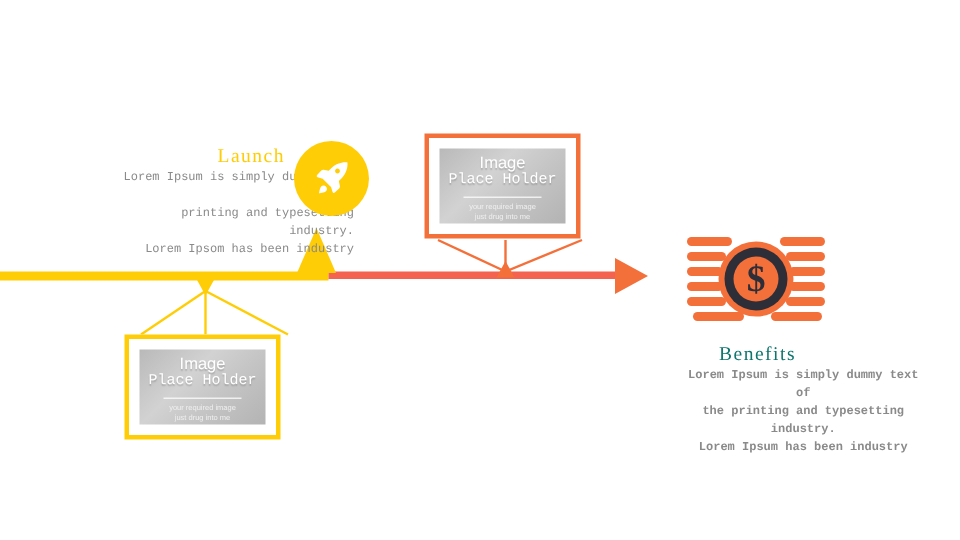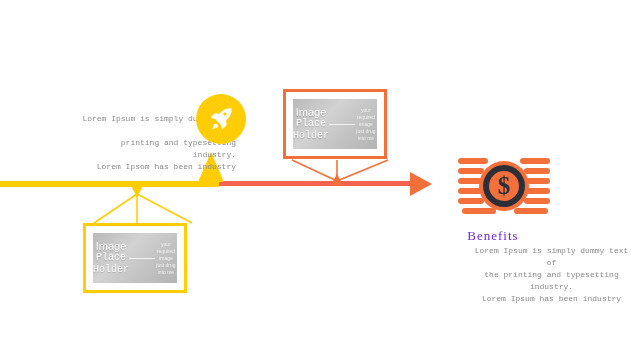--- a/index.html
+++ b/index.html
@@ -107,31 +107,32 @@
     text-align: right;
     color: #FFCD05;
   }
   #launch-body {
     left: 30px;
     top: 113px;
     width: 160px;
     text-align: right;
   }
   #benefits-heading {
-    left: 443px;
+    left: 455px;
     top: 228px;
     width: 100px;
     text-align: center;
-    color: #6d28d9;
+    color: #0f766e;
   }
   #benefits-body {
-    left: 428px;
+    left: 412px;
     top: 245px;
     width: 155px;
     text-align: center;
+    font-weight: bold;
   }
 
   
   .rocket-badge {
     position: absolute;
     left: 196px;
     top: 94px;
     width: 50px;
     height: 50px;
     border-radius: 50%;
@@ -157,21 +158,21 @@
     box-sizing: border-box;
   }
   .ph-inner {
     position: absolute;
     left: 7px;
     top: 7px;
     right: 7px;
     bottom: 7px;
     background: linear-gradient(135deg, #b9b9b9 0%, #d2d2d2 38%, #c4c4c4 64%, #b3b3b3 100%);
     display: flex;
-    flex-direction: row;
+    flex-direction: column;
     align-items: center;
     justify-content: flex-end;
   }
   .ph-title {
     font-family: "Liberation Sans", sans-serif;
     font-size: 11px;
     color: #ffffff;
     line-height: 12px;
     text-align: center;
     text-shadow: 0 1px 1px rgba(0,0,0,0.18);
@@ -229,20 +230,21 @@
   </svg>
 
   <svg class="fan" style="left:288px; top:158px;" width="110" height="26" viewBox="0 0 110 26">
     <g stroke="#F4703A" stroke-width="1.6" fill="none">
       <line x1="49" y1="23" x2="4" y2="2"></line>
       <line x1="49" y1="23" x2="49" y2="2"></line>
       <line x1="49" y1="23" x2="100" y2="2"></line>
     </g>
   </svg>
 
+  <div class="label-heading" id="launch-heading">Launch</div>
   <div class="label-body" id="launch-body">Lorem Ipsum is simply dummy text of the
 printing and typesetting industry.
 Lorem Ipsom has been industry</div>
 
   <div class="rocket-badge">
     <svg width="26" height="26" viewBox="0 0 26 26">
       <g fill="#ffffff">
         <path d="M23.4 2.2c-3.6-.4-7.7 1.1-10.4 3.8l-1.9 1.9-3.3-.7c-.6-.1-1.2.1-1.6.5L3.4 10.6c-.5.5-.3 1.3.4 1.5l3.3 1 .2.2 5.2 5.2.2.2 1 3.3c.2.7 1 .9 1.5.4l2.9-2.8c.4-.4.6-1 .5-1.6l-.7-3.3 1.9-1.9c2.7-2.7 4.2-6.8 3.8-10.4 0-.1-.1-.2-.2-.2zM17 9.6c-.9 0-1.6-.7-1.6-1.6S16.1 6.4 17 6.4s1.6.7 1.6 1.6S17.9 9.6 17 9.6z"></path>
         <path d="M6.1 18.3c-.9.9-1.4 4.6-1.4 4.6s3.7-.5 4.6-1.4c.9-.9.9-2.3 0-3.2-.9-.9-2.3-.9-3.2 0z"></path>
       </g>

